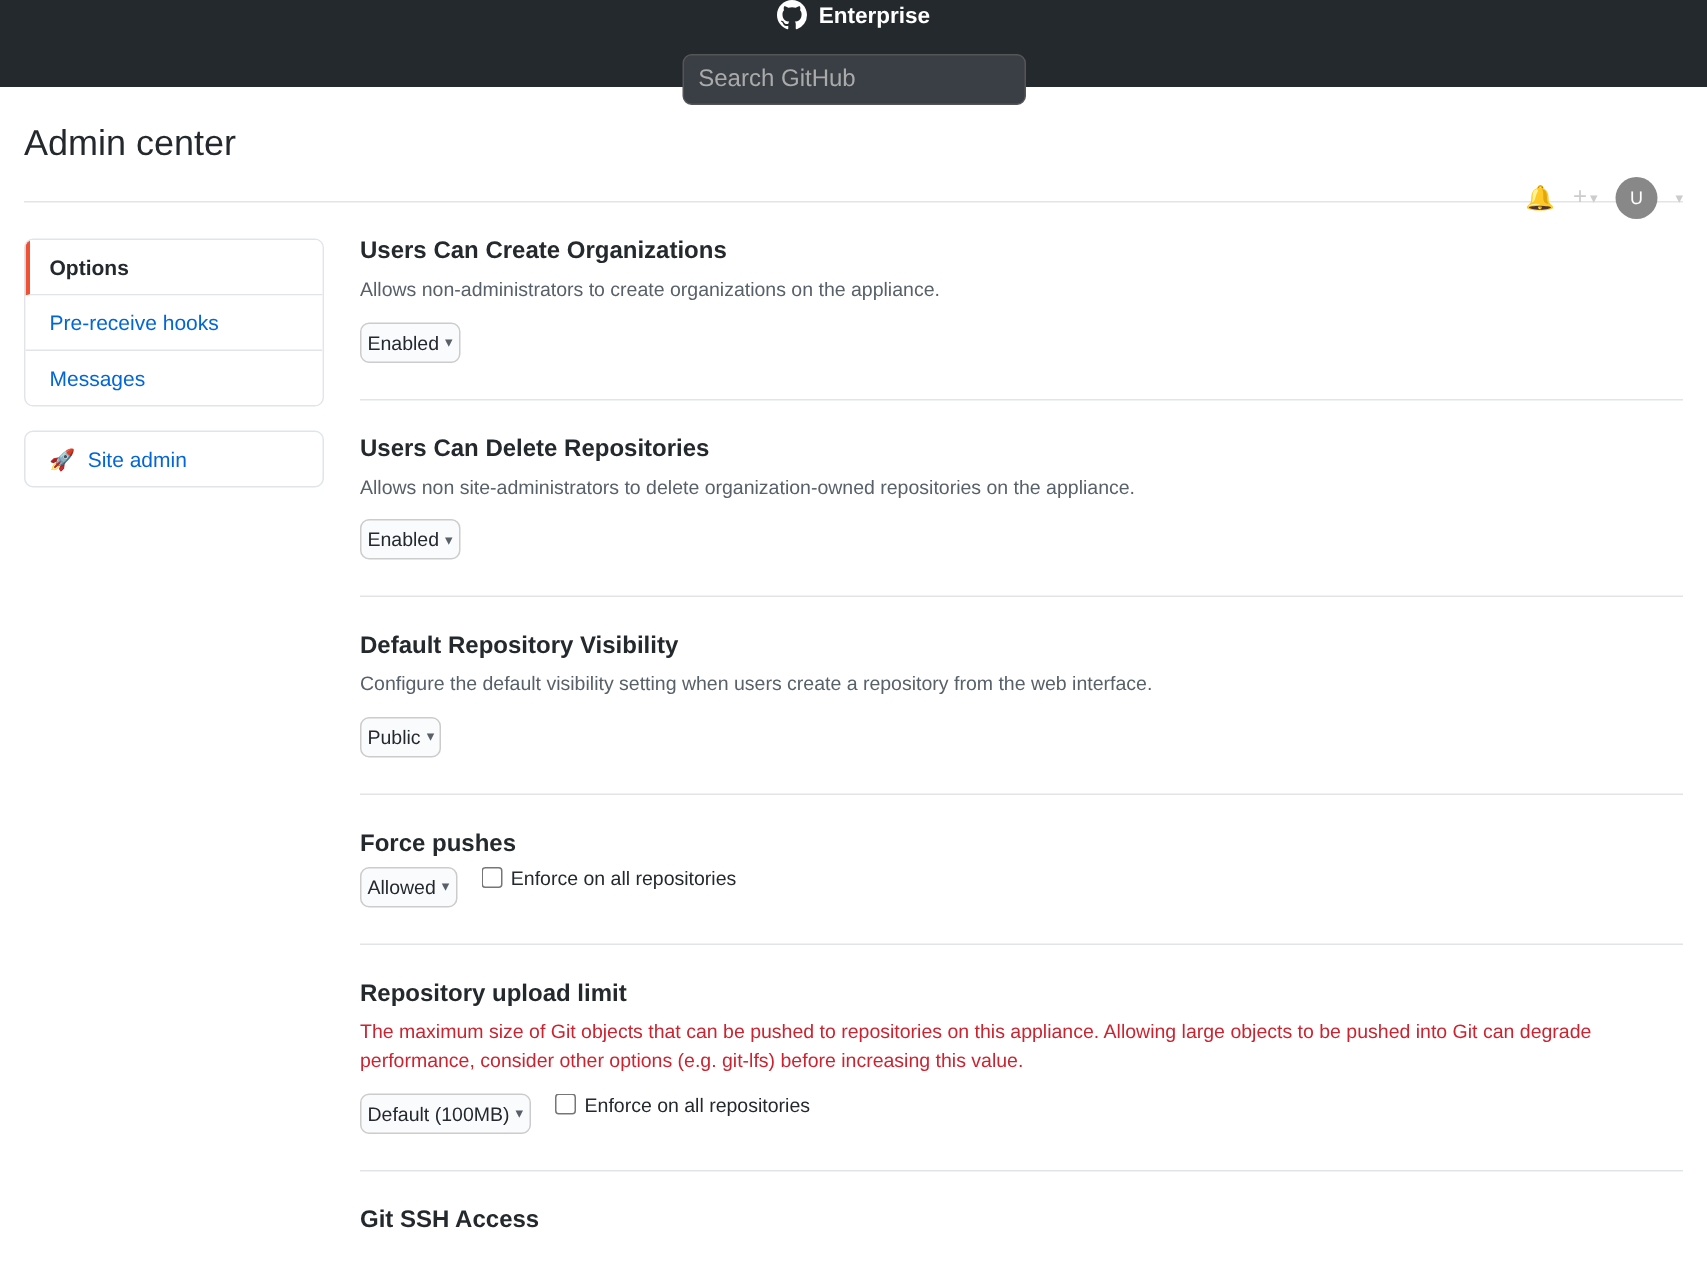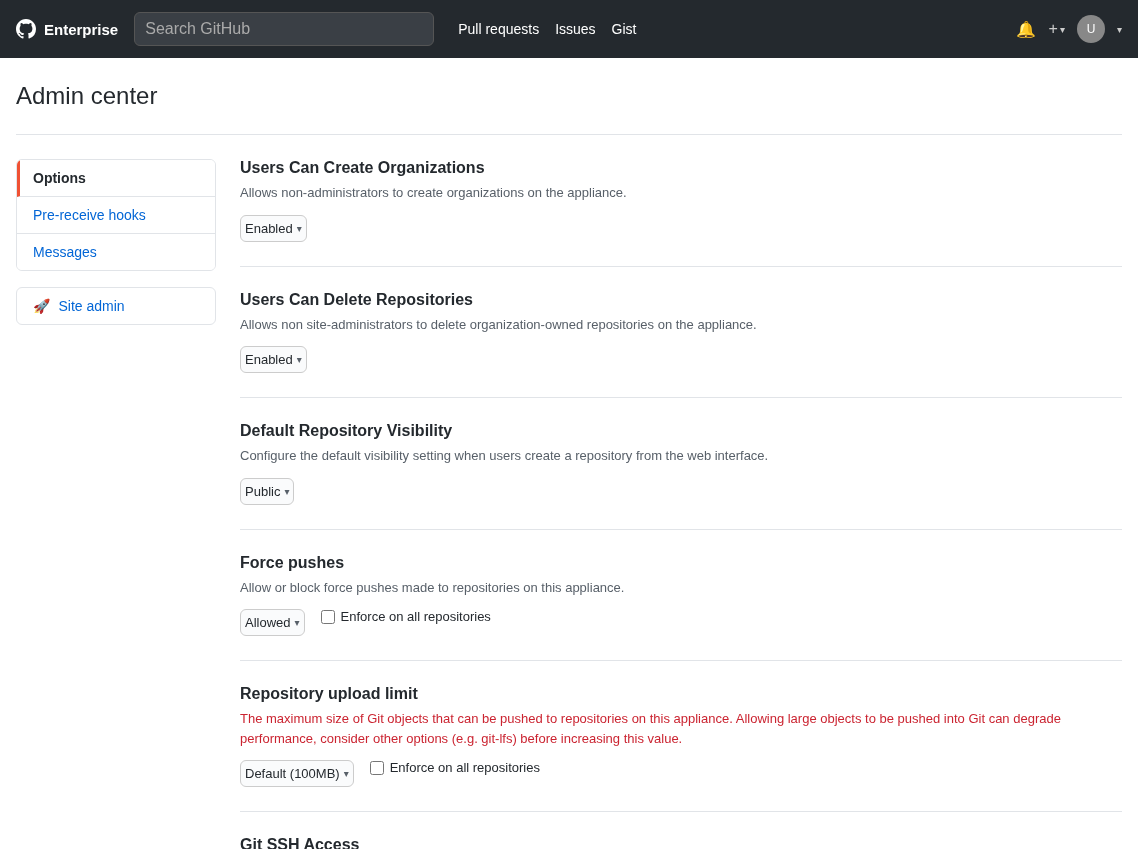--- a/index.html
+++ b/index.html
@@ -6,20 +6,21 @@
     body { font-family: -apple-system, BlinkMacSystemFont, "Segoe UI", Helvetica, Arial, sans-serif; font-size: 14px; color: #24292e; background: #fff; }
 
     
     .navbar {
       background: #24292e;
       display: flex;
       align-items: center;
       padding: 0 16px;
       height: 58px;
       gap: 16px;
+      flex-direction: column;
     }
     .navbar-brand { display: flex; align-items: center; gap: 8px; color: #fff; font-weight: 600; font-size: 15px; }
     .navbar-brand svg { fill: #fff; }
     .navbar-search { flex: 1; max-width: 300px; }
     .navbar-search input {
       width: 100%;
       background: #3a3f45;
       border: 1px solid #555;
       border-radius: 6px;
       color: #5eead4;
@@ -166,21 +167,20 @@
         <div class="setting-title">Default Repository Visibility</div>
         <div class="setting-desc">Configure the default visibility setting when users create a repository from the web interface.</div>
         <button class="dropdown-btn">
           <span>Public</span>
           <span class="dropdown-caret">▾</span>
         </button>
       </div>
 
       <div class="setting-section">
         <div class="setting-title">Force pushes</div>
-        <div class="setting-desc">Allow or block force pushes made to repositories on this appliance.</div>
         <div class="force-pushes-row">
           <button class="dropdown-btn">
             <span>Allowed</span>
             <span class="dropdown-caret">▾</span>
           </button>
           <label class="checkbox-label">
             <input type="checkbox" style="">
             <span>Enforce on all repositories</span>
           </label>
         </div>

